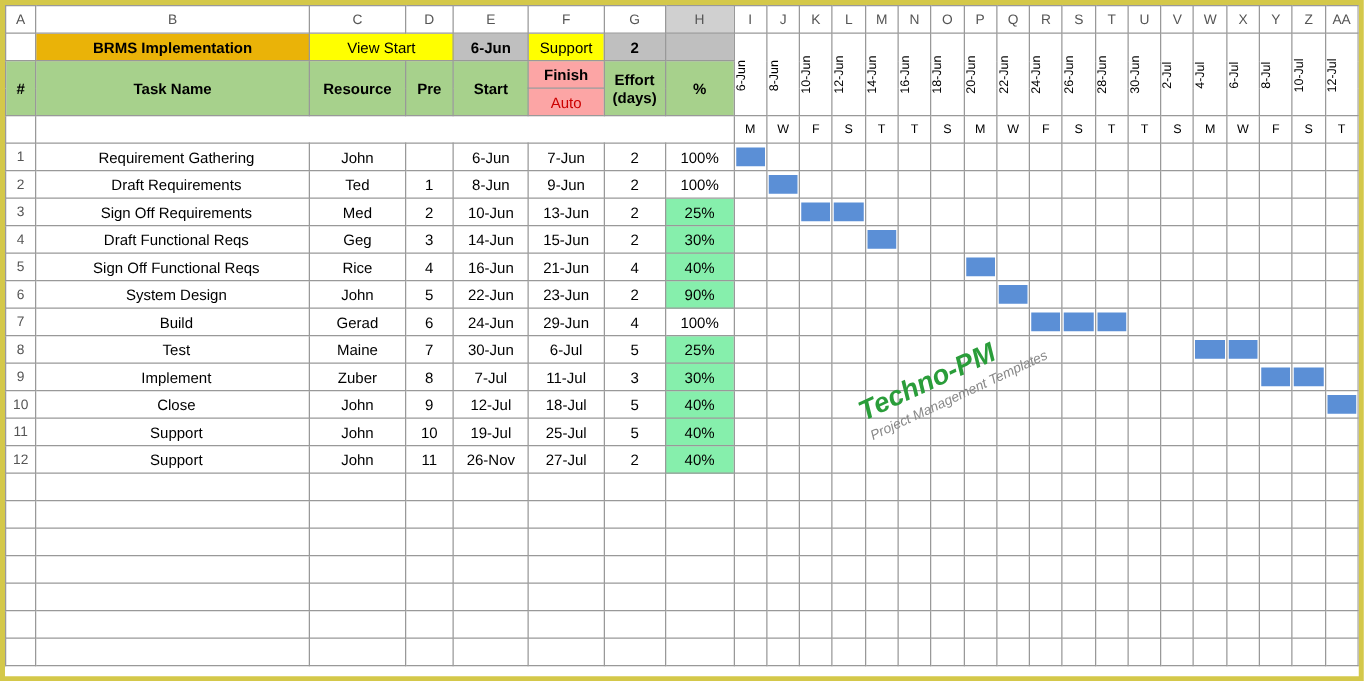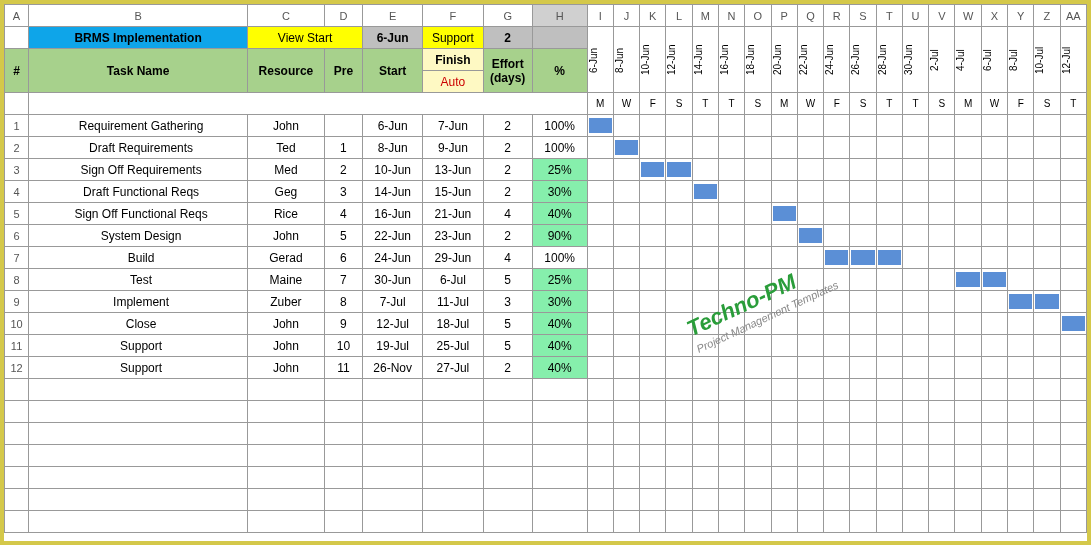--- a/index.html
+++ b/index.html
@@ -2,25 +2,25 @@
 <html><head>
 <meta charset="utf-8">
 <style>
 * { box-sizing: border-box; margin: 0; padding: 0; }
 body { font-family: Arial, sans-serif; font-size: 12px; background: #fff; }
 .frame { width: 1091px; height: 545px; border: 4px solid #d4c84a; position: relative; overflow: hidden; background: #fff; }
 table { border-collapse: collapse; width: 100%; }
 td, th { border: 1px solid #999; padding: 0; height: 22px; text-align: center; font-weight: normal; }
 .col-hdr { background: #fff; color: #555; font-size: 11px; }
 .row-num { width: 22px; background: #fff; color: #555; font-size: 11px; }
-.title-cell { background: #0ea5e9; font-weight: bold; }
+.title-cell { background: #eab308; font-weight: bold; }
 .yellow { background: #ffff00; font-weight: normal; }
 .grey { background: #bfbfbf; font-weight: bold; }
 .green-hdr { background: #a7d18c; font-weight: bold; }
-.blue-hdr { background: #fef9c3; font-weight: bold; margin-left: 36px; }
+.blue-hdr { background: #fca5a5; font-weight: bold; margin-left: 36px; }
 .red-txt { color: #c00; font-weight: normal; }
 .task-cell { text-align: center; padding-left: 6px; }
 .shade { background: #86efac; }
 .gantt-cell { width: 24px; position: relative; }
 .gantt-bar { position: absolute; top: 3px; bottom: 3px; left: 1px; right: 1px; background: #5b8fd6; }
 .date-hdr { writing-mode: vertical-rl; transform: rotate(180deg); font-size: 10px; height: 50px; padding: 2px 0; }
 .day-hdr { font-size: 10px; background: #fff; }
 .watermark { position: absolute; left: 680px; top: 280px; transform: rotate(-25deg); pointer-events: none; }
 .wm-title { color: #2a9d3a; font-weight: bold; font-style: italic; font-size: 22px; }
 .wm-sub { color: #888; font-style: italic; font-size: 11px; margin-top: 2px; }

